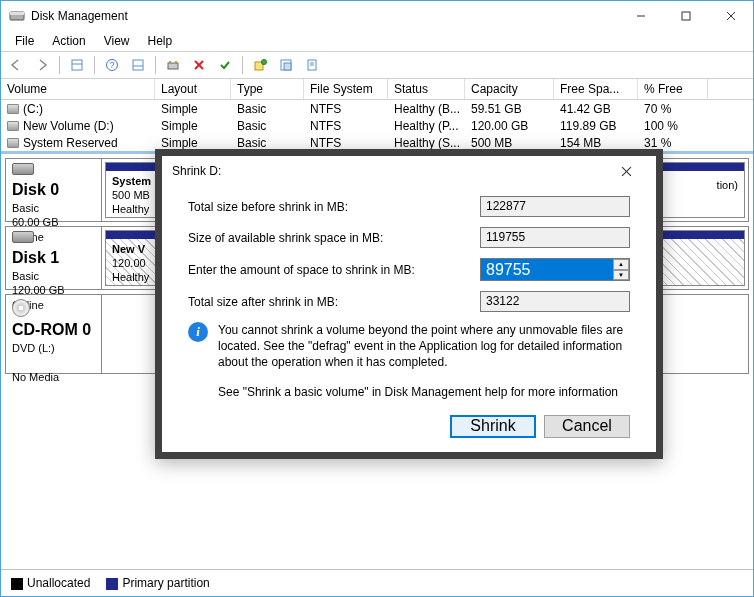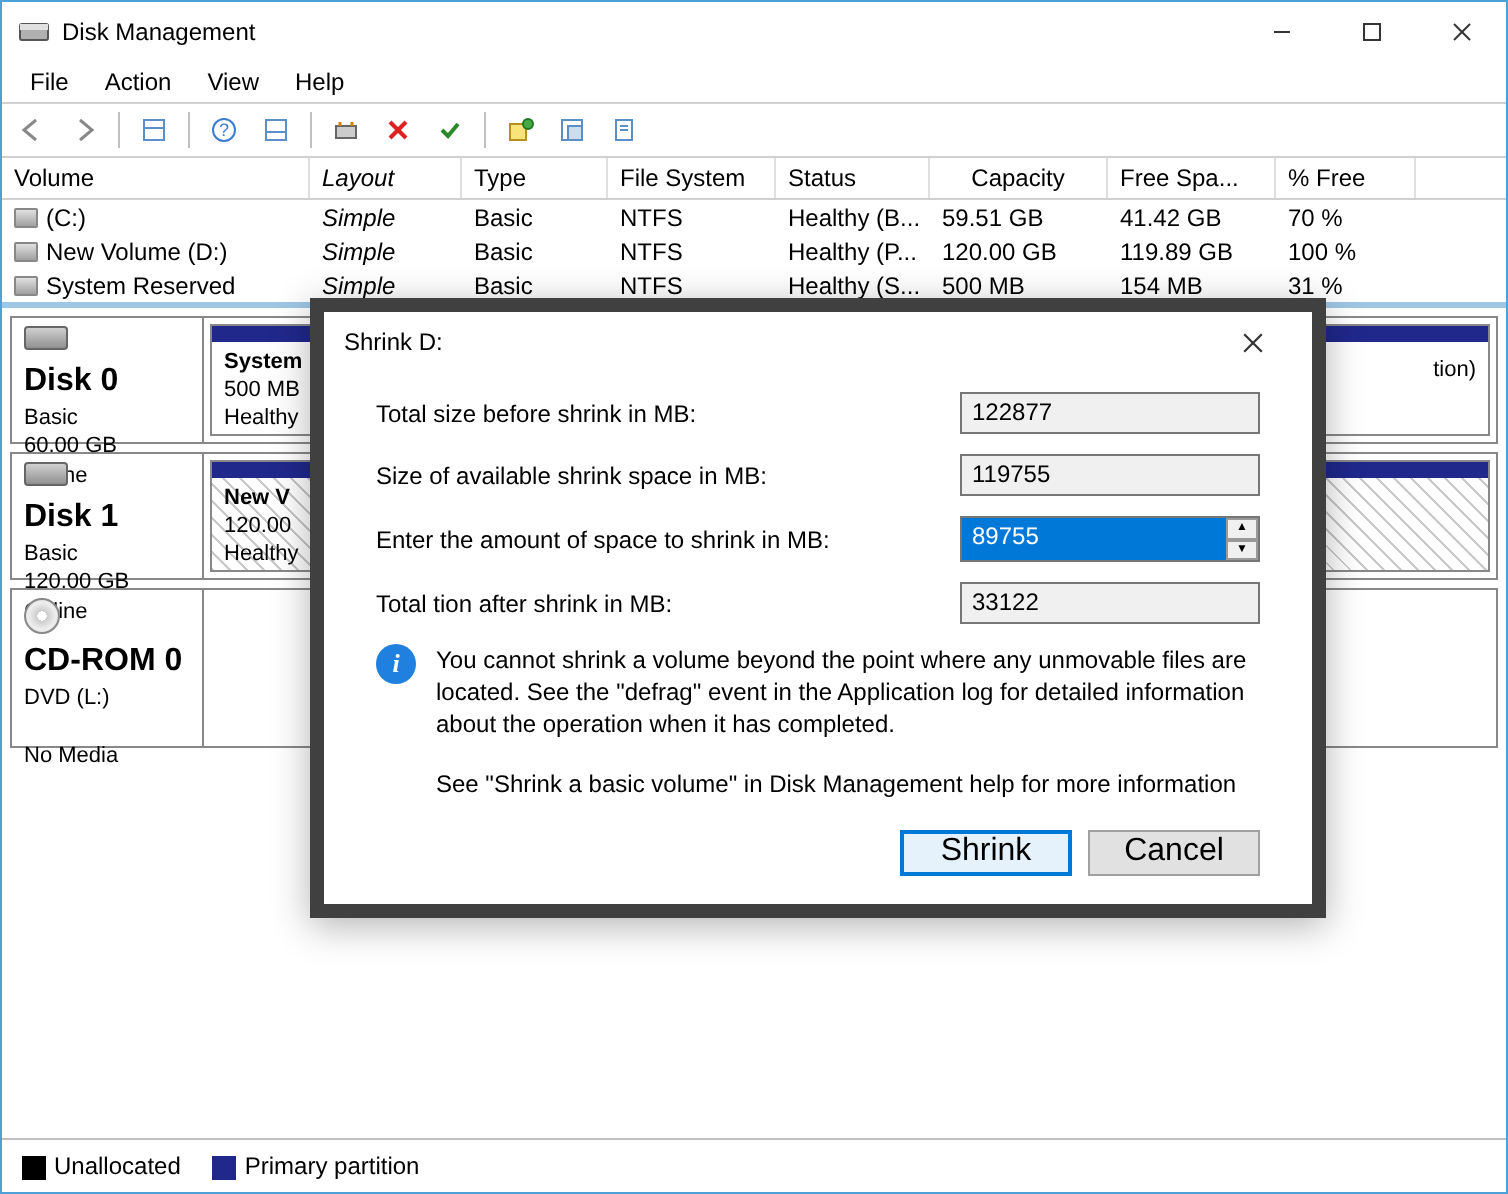--- a/index.html
+++ b/index.html
@@ -16,25 +16,25 @@
 .toolbar { height: 28px; border-top: 1px solid #d0d0d0; border-bottom: 1px solid #d0d0d0; display: flex; align-items: center; padding: 0 4px; gap: 4px; background: #fff; }
 .toolbar-sep { width: 1px; height: 18px; background: #c0c0c0; margin: 0 2px; }
 .toolbar-btn { width: 22px; height: 22px; display: flex; align-items: center; justify-content: center; border: 1px solid transparent; }
 .content { flex: 1; display: flex; flex-direction: column; overflow: hidden; }
 .grid-head { display: flex; background: #fff; border-bottom: 1px solid #d0d0d0; }
 .grid-head > div { border-right: 1px solid #e0e0e0; padding: 3px 6px; background: #fff; position: relative; }
 .grid-body { overflow: auto; }
 .grid-row { display: flex; height: 17px; align-items: center; }
 .grid-row > div { padding: 0 6px; white-space: nowrap; overflow: hidden; display: flex; align-items: center; gap: 4px; }
 .col-vol { width: 154px; }
-.col-layout { width: 76px; font-style: italic; }
+.col-layout { width: 76px; }
 .col-type { width: 73px; }
 .col-fs { width: 84px; }
 .col-status { width: 77px; }
-.col-cap { width: 89px; text-align: center; }
+.col-cap { width: 89px; }
 .col-free { width: 84px; }
 .col-pct { width: 70px; }
 .vol-icon { width: 12px; height: 10px; background: linear-gradient(#e0e0e0, #a0a0a0); border: 1px solid #888; border-radius: 1px; display: inline-block; }
 .disk-area { flex: 1; border-top: 3px solid #9ec6e6; overflow: auto; padding: 4px; }
 .disk-row { display: flex; border: 1px solid #888; margin-bottom: 4px; height: 64px; background: #fff; }
 .disk-label { width: 96px; border-right: 1px solid #888; padding: 4px 6px; font-size: 11px; line-height: 1.3; }
 .disk-label b { font-size: 16px; }
 .disk-parts { flex: 1; display: flex; padding: 3px; gap: 3px; }
 .part { border: 1px solid #888; position: relative; padding: 4px 6px; font-size: 11px; line-height: 1.25; }
 .part-header { position: absolute; top: 0; left: 0; right: 0; height: 8px; background: #20288c; }
@@ -44,21 +44,21 @@
 .legend-swatch { width: 12px; height: 12px; display: inline-block; margin-right: 4px; vertical-align: middle; }
 .dialog { position: absolute; left: 155px; top: 149px; width: 508px; background: #fff; border: 7px solid #404040; box-shadow: 0 4px 18px rgba(0,0,0,0.3); }
 .dlg-title { height: 30px; display: flex; align-items: center; padding: 0 10px; font-size: 12px; }
 .dlg-title span { flex: 1; }
 .dlg-close { width: 40px; height: 28px; display: flex; align-items: center; justify-content: center; }
 .dlg-body { padding: 10px 26px 14px 26px; }
 .dlg-row { display: flex; align-items: center; margin-bottom: 10px; }
 .dlg-row label { flex: 1; }
 .dlg-input { width: 150px; height: 21px; border: 1px solid #777; background: #f0f0f0; padding: 2px 5px; font-size: 12px; }
 .dlg-spin-wrap { position: relative; width: 150px; }
-.dlg-spin { width: 100%; height: 23px; border: 1px solid #777; background: #fff; padding: 2px 5px; font-size: 12px; }
+.dlg-spin { width: 100%; height: 23px; border: 1px solid #777; background: #fff; padding: 2px 5px; font-size: 16px; }
 .dlg-spin.sel { background: #0078d7; color: #fff; }
 .spinbtns { position: absolute; right: 1px; top: 1px; width: 16px; height: 21px; display: flex; flex-direction: column; }
 .spinbtns div { flex: 1; border: 1px solid #999; background: #f0f0f0; display: flex; align-items: center; justify-content: center; font-size: 6px; }
 .dlg-info { display: flex; gap: 10px; margin: 8px 0 14px 0; font-size: 12px; line-height: 1.35; }
 .info-icon { width: 20px; height: 20px; border-radius: 50%; background: #2080e0; color: #fff; display: flex; align-items: center; justify-content: center; font-weight: bold; font-style: italic; font-family: Georgia, serif; font-size: 13px; flex-shrink: 0; }
 .dlg-help { margin: 8px 0 16px 30px; font-size: 12px; }
 .dlg-buttons { display: flex; justify-content: flex-end; gap: 8px; }
 .dlg-btn { width: 86px; height: 23px; border: 1px solid #a0a0a0; background: #e1e1e1; font-size: 16px; }
 .dlg-btn.primary { border: 2px solid #0078d7; background: #e5f1fb; }
 .disk-icon { width: 22px; height: 12px; display: inline-block; background: linear-gradient(#d0d0d0,#909090); border: 1px solid #666; border-radius: 2px; margin-bottom: 2px; }
@@ -305,21 +305,21 @@
       <label>Enter the amount of space to shrink in MB:</label>
       <div class="dlg-spin-wrap">
         <div class="dlg-spin sel">89755</div>
         <div class="spinbtns">
           <div>▲</div>
           <div>▼</div>
         </div>
       </div>
     </div>
     <div class="dlg-row">
-      <label>Total tion after shrink in MB:</label>
+      <label>Total size after shrink in MB:</label>
       <div class="dlg-input">33122</div>
     </div>
     <div class="dlg-info">
       <div class="info-icon">i</div>
       <div>You cannot shrink a volume beyond the point where any unmovable files are located. See the "defrag" event in the Application log for detailed information about the operation when it has completed.</div>
     </div>
     <div class="dlg-help">See "Shrink a basic volume" in Disk Management help for more information</div>
     <div class="dlg-buttons">
       <button class="dlg-btn primary">Shrink</button>
       <button class="dlg-btn">Cancel</button>

